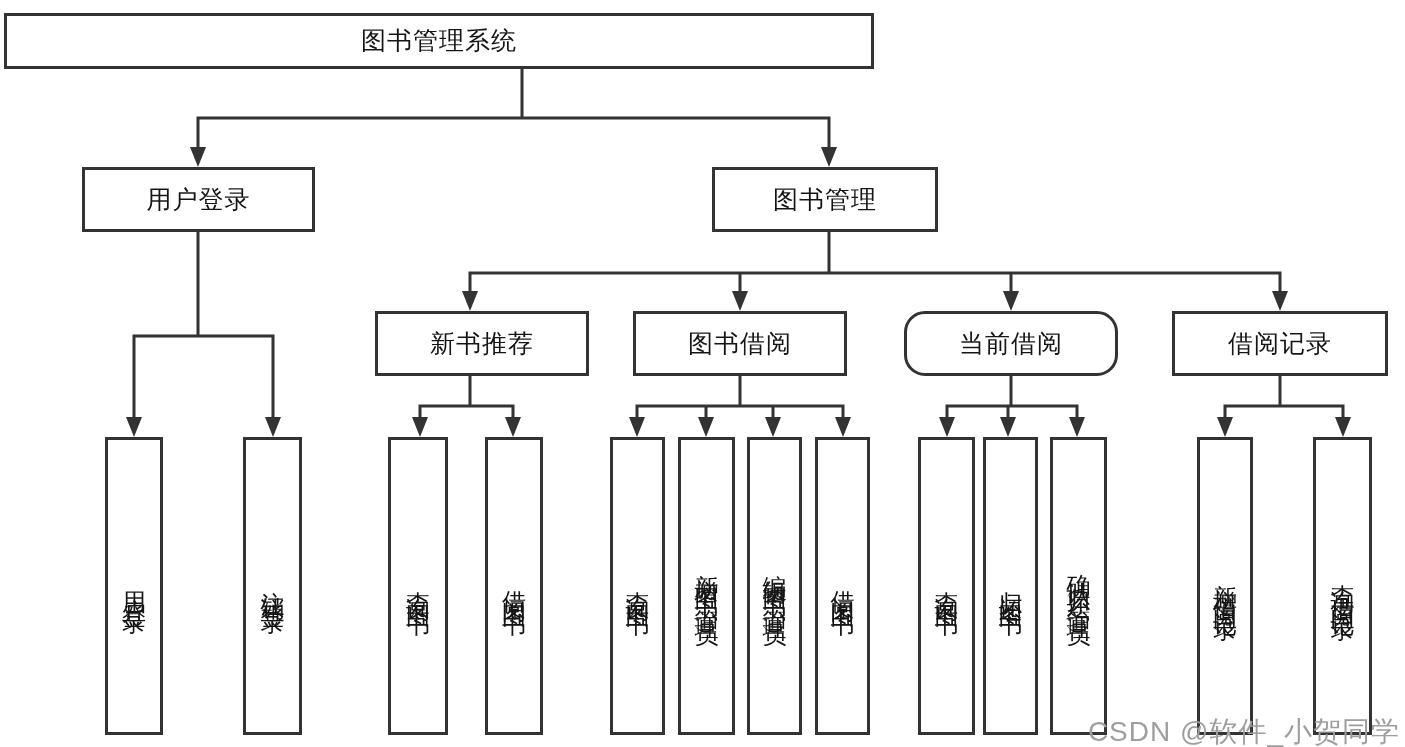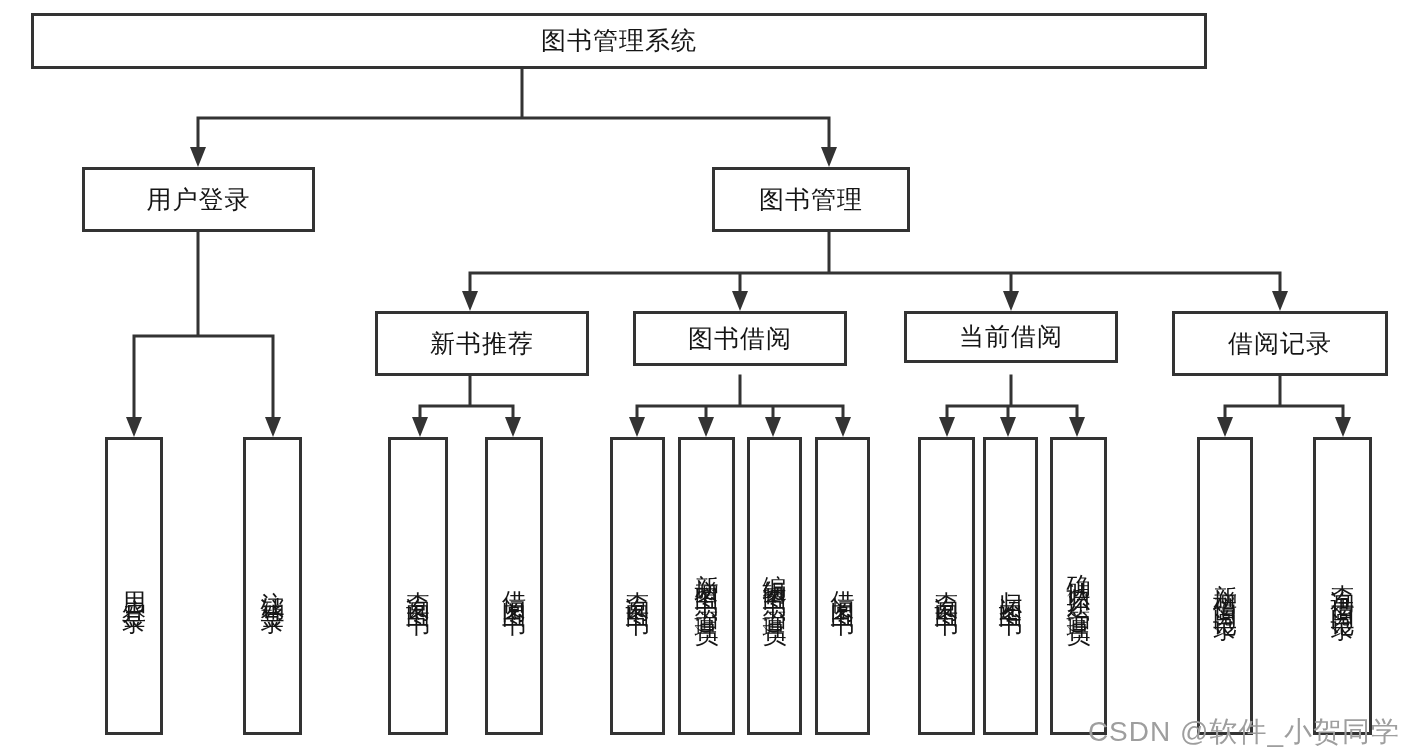--- a/index.html
+++ b/index.html
@@ -63,38 +63,38 @@
              M462 291 h16 l-8 20 z  M732 291 h16 l-8 20 z
              M1003 291 h16 l-8 20 z M1272 291 h16 l-8 20 z
              M412 417 h16 l-8 20 z  M505 417 h16 l-8 20 z
              M629 417 h16 l-8 20 z  M698 417 h16 l-8 20 z
              M765 417 h16 l-8 20 z  M835 417 h16 l-8 20 z
              M939 417 h16 l-8 20 z  M1000 417 h16 l-8 20 z
              M1069 417 h16 l-8 20 z M1217 417 h16 l-8 20 z
              M1335 417 h16 l-8 20 z"></path>
   </svg>
 
-  <div class="node h" style="left:31px;top:13px;width:1176px;height:56px;justify-content:center;">
+  <div class="node h" style="left:4px;top:13px;width:870px;height:56px;justify-content:center;">
     <span class="lbl">图书管理系统</span>
   </div>
 
   <div class="node h" style="left:82px;top:167px;width:233px;height:65px;">
     <span class="lbl">用户登录</span>
   </div>
-  <div class="node h" style="left:712px;top:167px;width:198px;height:65px;">
+  <div class="node h" style="left:712px;top:167px;width:226px;height:65px;">
     <span class="lbl">图书管理</span>
   </div>
 
   <div class="node h" style="left:363px;top:311px;width:214px;height:65px;margin-left:12px;">
     <span class="lbl">新书推荐</span>
   </div>
-  <div class="node h" style="left:633px;top:311px;width:214px;height:55px;">
+  <div class="node h" style="left:633px;top:311px;width:214px;height:65px;">
     <span class="lbl">图书借阅</span>
   </div>
-  <div class="node h" style="left:904px;top:311px;width:214px;height:52px;">
+  <div class="node h" style="left:904px;top:311px;width:214px;height:65px;border-radius:21px;">
     <span class="lbl">当前借阅</span>
   </div>
   <div class="node h" style="left:1172px;top:311px;width:216px;height:65px;">
     <span class="lbl">借阅记录</span>
   </div>
 
   <div class="node v" style="left:105px;top:437px;width:58px;height:298px;">
     <span class="lbl">用户登录</span>
   </div>
   <div class="node v" style="left:243px;top:437px;width:59px;height:298px;">

